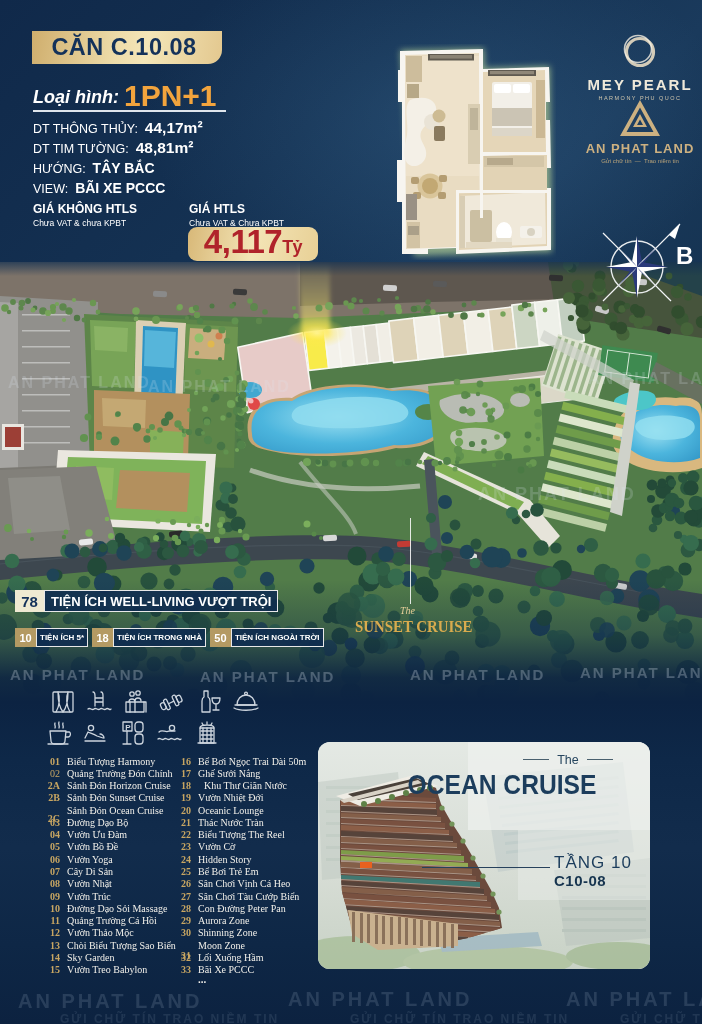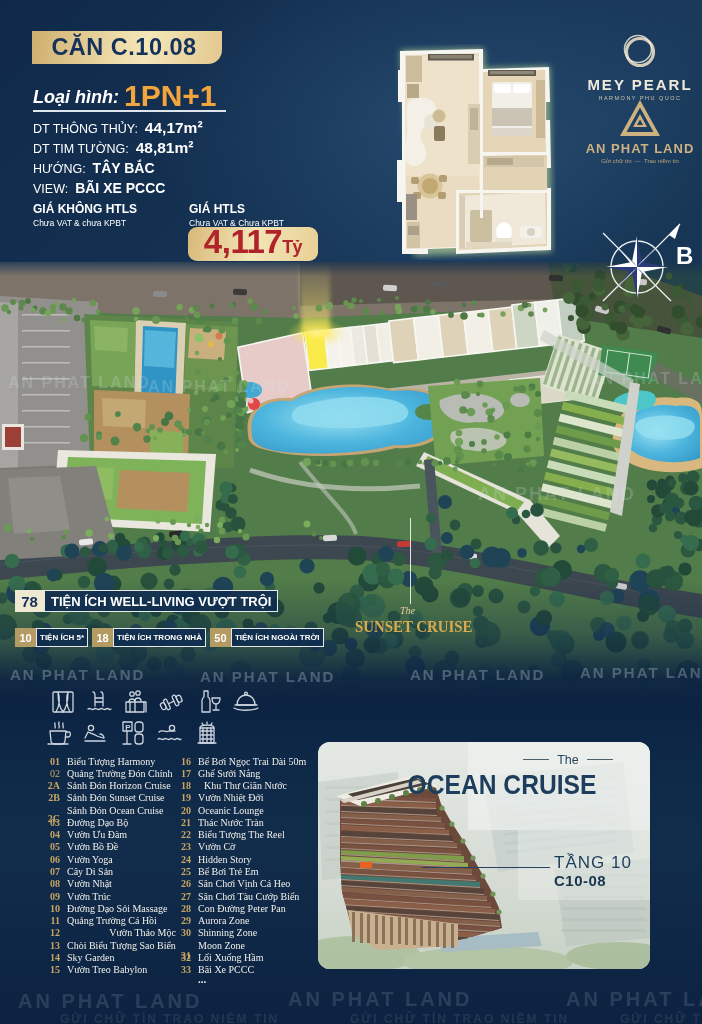--- a/index.html
+++ b/index.html
@@ -1106,21 +1106,21 @@
           <span style="margin-left:7px;color:#f2f0ea;white-space:nowrap;">Vườn Trúc</span>
         </div>
         <div style="height:12.27px;display:flex;align-items:center;">
           <span style="width:18px;text-align:right;color:#c8a662;font-weight:bold;flex:none;">10</span>
           <span style="margin-left:7px;color:#f2f0ea;white-space:nowrap;">Đường Dạo Sỏi Massage</span>
         </div>
         <div style="height:12.27px;display:flex;align-items:center;">
           <span style="width:18px;text-align:right;color:#c8a662;font-weight:bold;flex:none;">11</span>
           <span style="margin-left:7px;color:#f2f0ea;white-space:nowrap;">Quảng Trường Cá Hồi</span>
         </div>
-        <div style="height:12.27px;display:flex;align-items:center;justify-content:space-between;">
+        <div style="height:12.27px;display:flex;align-items:center;">
           <span style="width:18px;text-align:right;color:#c8a662;font-weight:bold;flex:none;">12</span>
           <span style="margin-left:7px;color:#f2f0ea;white-space:nowrap;">Vườn Thảo Mộc</span>
         </div>
         <div style="height:12.27px;display:flex;align-items:center;">
           <span style="width:18px;text-align:right;color:#c8a662;font-weight:bold;flex:none;">13</span>
           <span style="margin-left:7px;color:#f2f0ea;white-space:nowrap;">Chòi Biểu Tượng Sao Biển</span>
         </div>
         <div style="height:12.27px;display:flex;align-items:center;">
           <span style="width:18px;text-align:right;color:#c8a662;font-weight:bold;flex:none;">14</span>
           <span style="margin-left:7px;color:#f2f0ea;white-space:nowrap;">Sky Garden</span>

